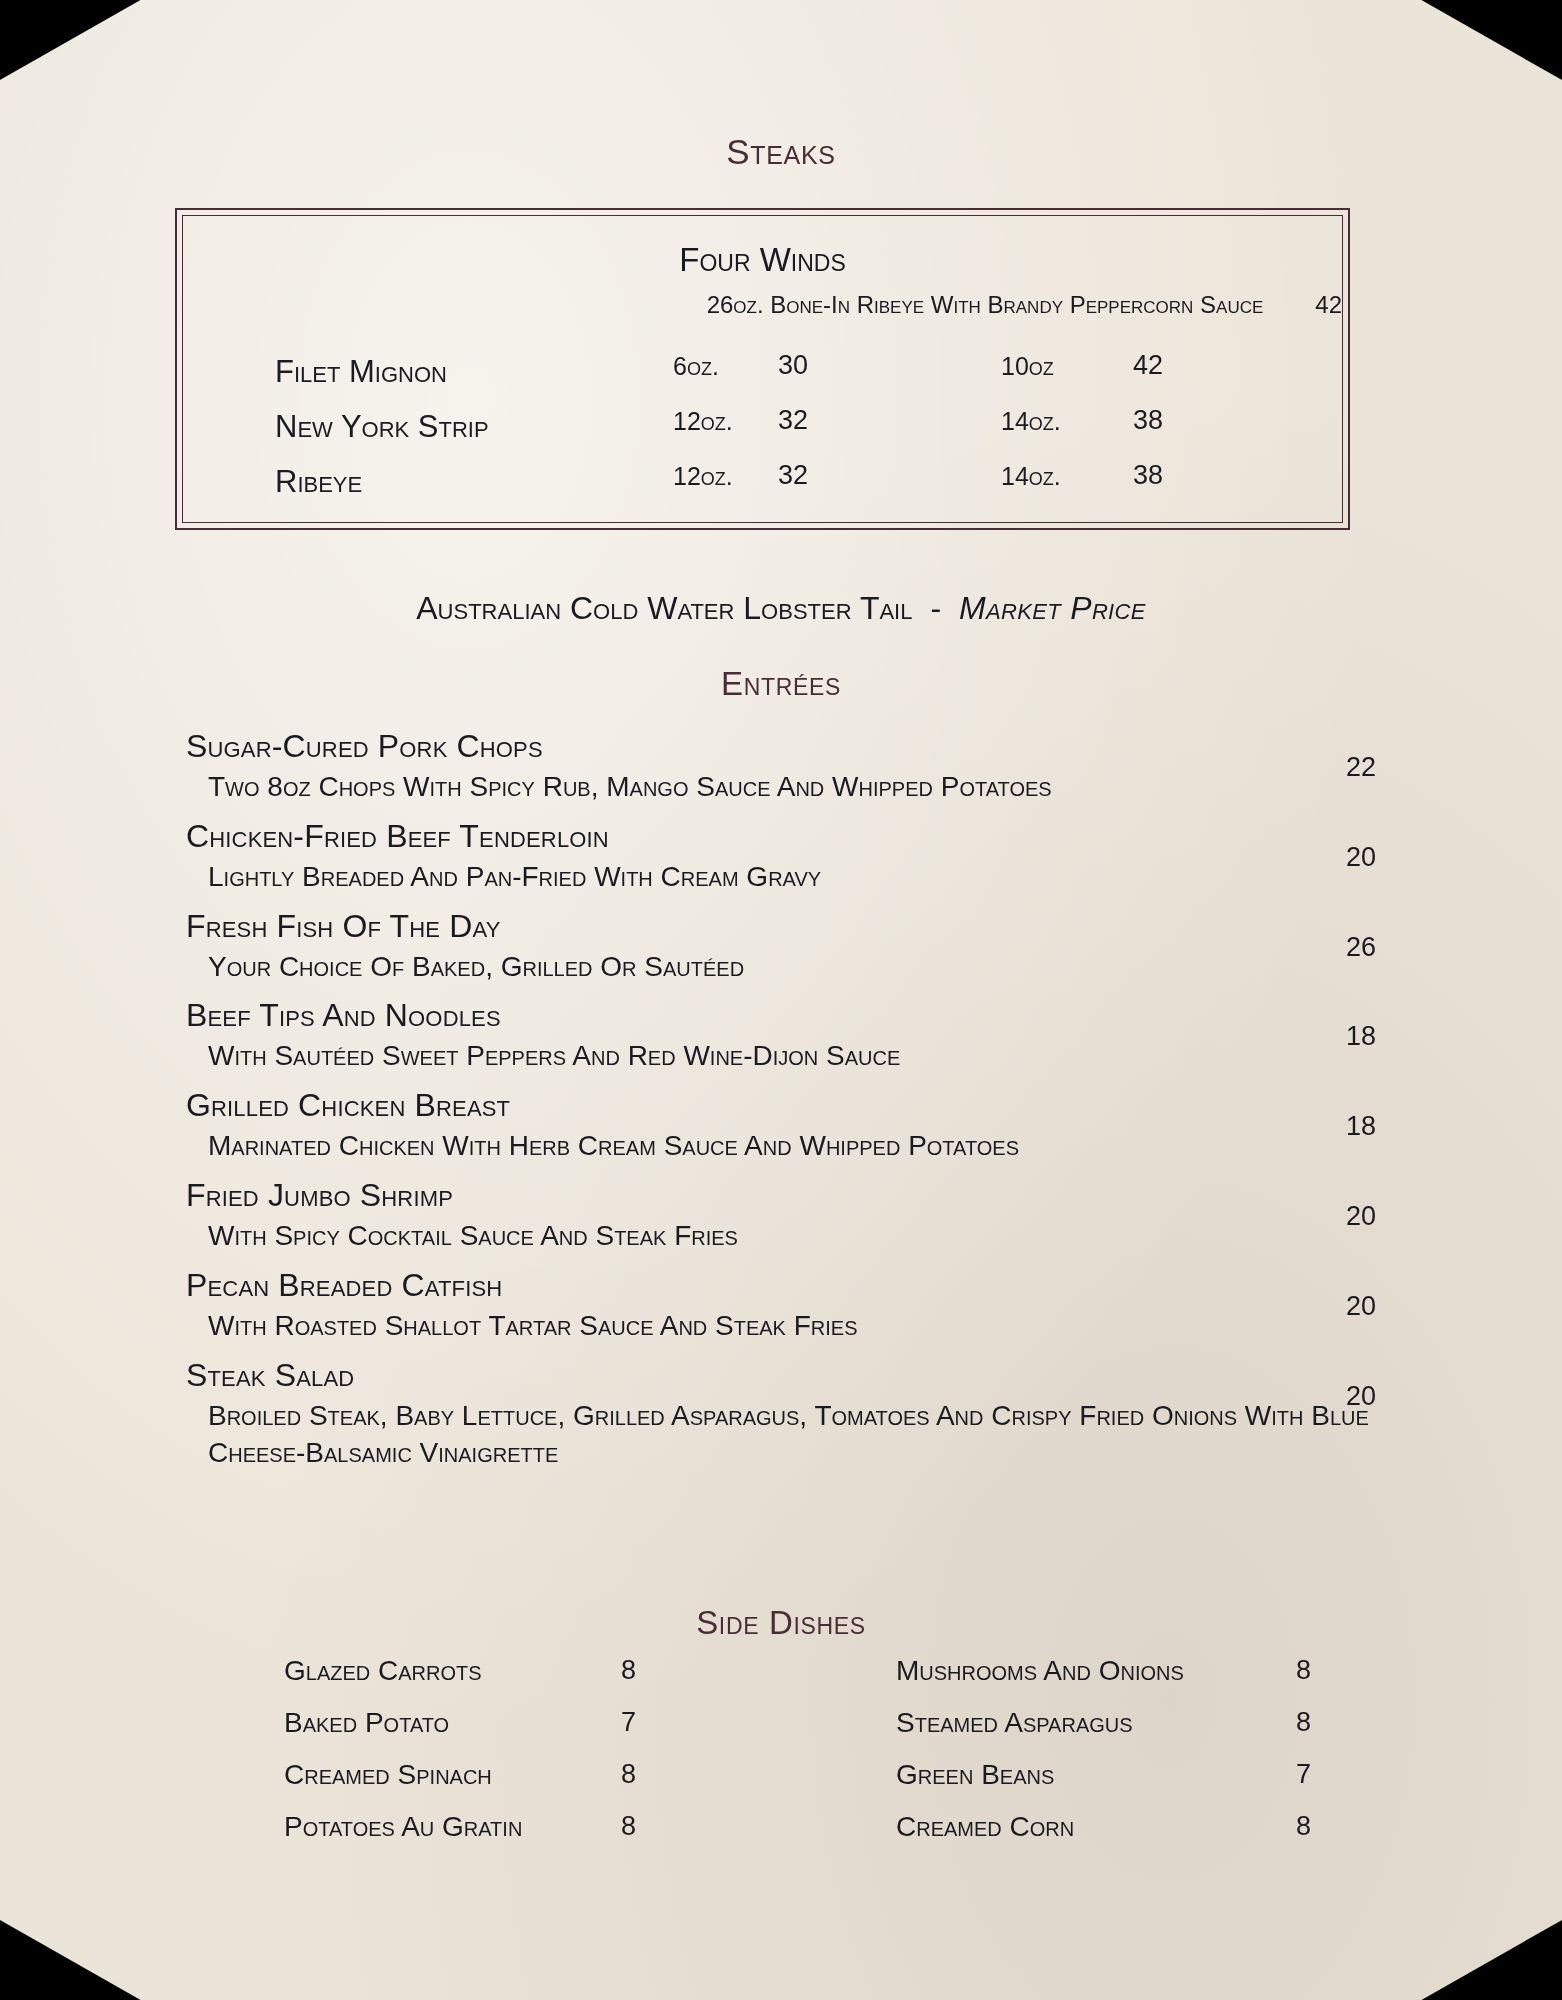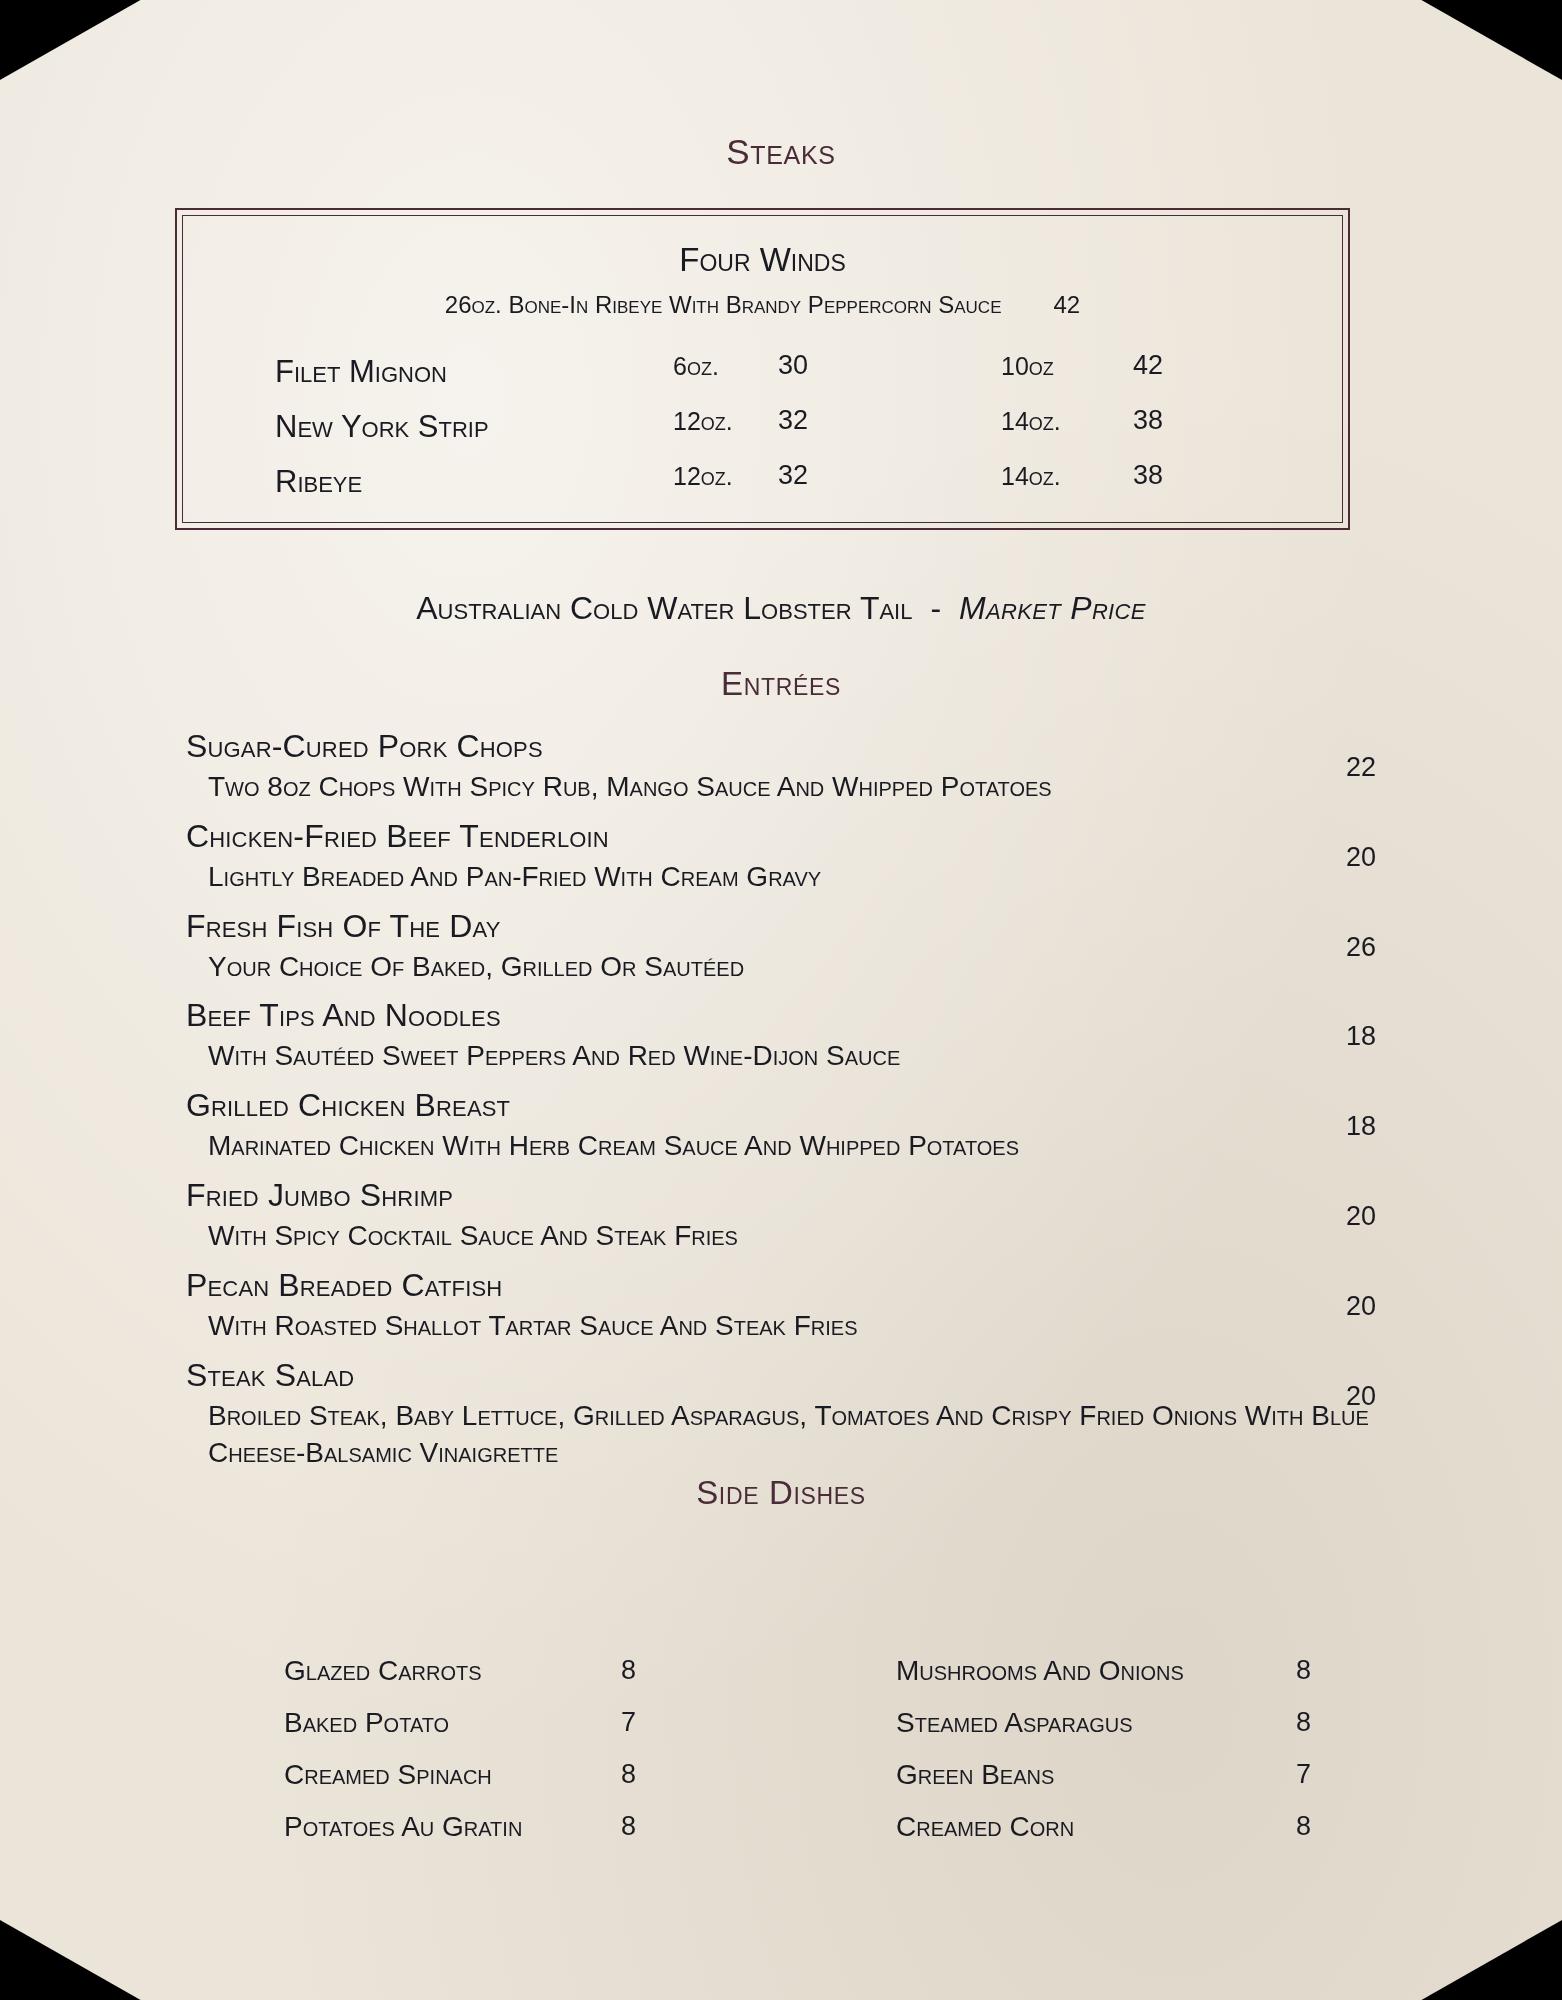--- a/index.html
+++ b/index.html
@@ -83,21 +83,21 @@
     font-size: 33px;
     font-variant: small-caps;
     text-transform: capitalize;
     color: #1a1a22;
   }
   #four-winds-desc {
     position: absolute;
     top: 75px;
     left: 0;
     width: 100%;
-    text-align: center;
+    text-align: right;
     font-size: 24px;
     font-variant: small-caps;
     text-transform: capitalize;
   }
   #four-winds-desc .fw-price {
     display: inline-block;
     margin-left: 52px;
     font-variant: normal;
     text-transform: none;
   }
@@ -206,21 +206,21 @@
     font-size: 28px;
     font-variant: small-caps;
     text-transform: capitalize;
     margin-top: 3px;
     margin-left: 22px;
     line-height: 1.35;
   }
 
   #sides-title {
     position: absolute;
-    top: 1474px;
+    top: 1604px;
     left: 0;
     width: 1562px;
     font-size: 33px;
   }
 
   #sides-grid {
     position: absolute;
     top: 1655px;
     left: 276px;
     width: 1070px;

